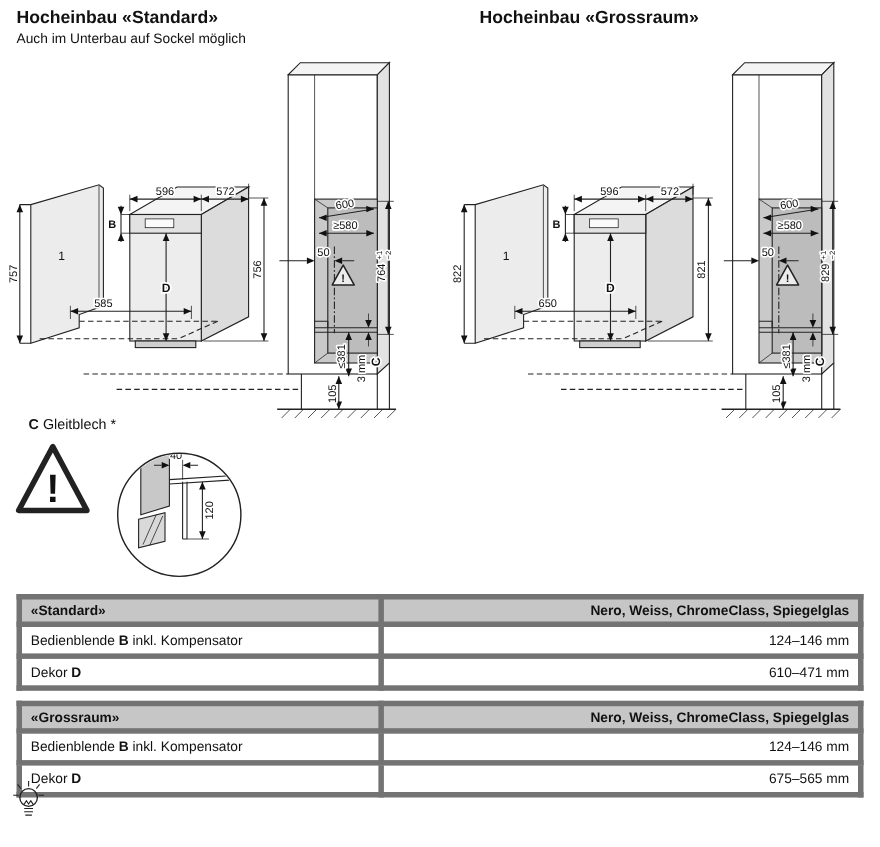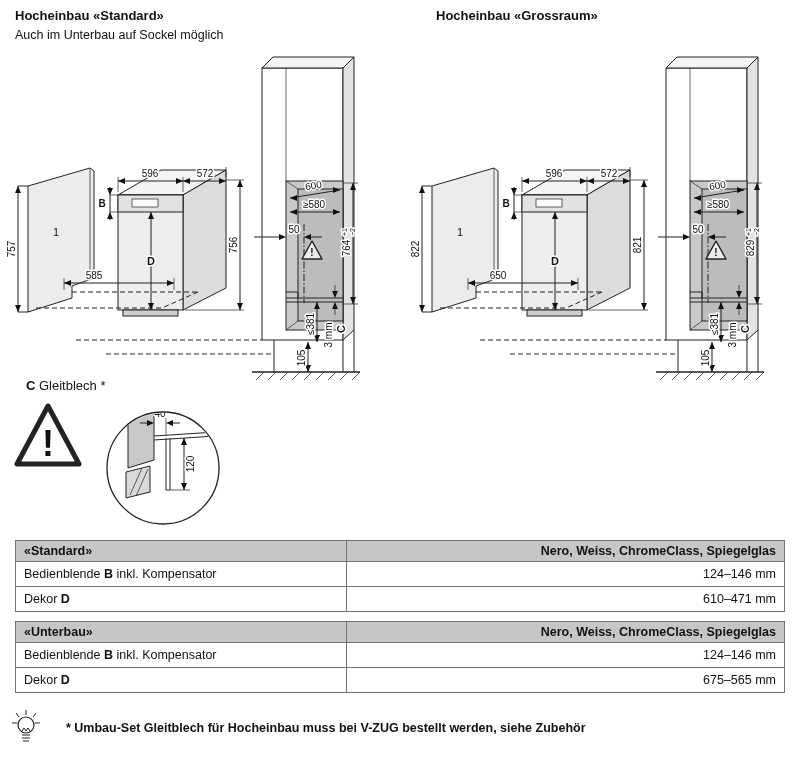--- a/index.html
+++ b/index.html
@@ -1,38 +1,38 @@
 <!DOCTYPE html>
 <html><head>
 <meta charset="utf-8">
 <style>
   html,body{margin:0;padding:0;background:#fff;}
   #page{position:relative;width:800px;height:770px;background:#fff;overflow:hidden;
         font-family:"Liberation Sans",sans-serif;color:#111;}
-  .ttl{position:absolute;font-size:13px;font-weight:bold;white-space:nowrap;}
+  .ttl{position:absolute;font-size:16px;font-weight:bold;white-space:nowrap;}
   .sub{position:absolute;font-size:12.5px;white-space:nowrap;}
   .dettitle{position:absolute;font-size:13px;white-space:nowrap;}
   svg.diagram{position:absolute;top:40px;}
   svg.detail{position:absolute;left:8px;top:396px;}
   svg line,svg polyline{stroke:#222;stroke-width:1;fill:none;}
   svg path{stroke:#222;stroke-width:1;fill:none;}
   svg polygon{stroke:#222;stroke-width:1;}
   svg rect{stroke:#222;stroke-width:1;}
   svg circle{fill:none;stroke:#222;stroke-width:1.2;}
   svg .arw{fill:#111;stroke:none;}
   svg text{font-family:"Liberation Sans",sans-serif;font-size:10px;fill:#111;stroke:none;font-weight:normal;}
   svg text.b{font-weight:bold;}
   svg text.halo{paint-order:stroke;stroke:#fff;stroke-width:3px;stroke-linejoin:round;}
   svg text.tol{font-size:7px;}
   svg .dsh{stroke-dasharray:5 3;}
   svg .ddot{stroke-dasharray:7 2 1.5 2;}
   svg .thin{stroke-width:0.7;}
   .tables{position:absolute;left:15px;top:540px;width:770px;}
   .tables table{width:100%;border-collapse:collapse;font-size:12.5px;color:#111;table-layout:fixed;}
-  .tables td{border:1px solid #737373;padding:5px 8px;}
+  .tables td{border:5px solid #737373;padding:5px 8px;}
   .tables tr.hd td{background:#c6c6c6;font-weight:bold;padding:3px 8px;}
   .tables td.c{text-align:right;}
   .tables table.t2{margin-top:9px;}
   .foot{position:absolute;left:8px;top:708px;display:flex;align-items:center;gap:22px;}
   .foot b{font-size:12.5px;font-weight:bold;}
 </style>
 </head>
 <body>
 
 <div id="page">
@@ -431,21 +431,21 @@
         </tr>
       </tbody>
     </table>
     <table class="t2">
       <colgroup>
           <col style="width:43%">
           <col>
         </colgroup>
       <tbody>
         <tr class="hd">
-          <td>«Unterbau»</td>
+          <td>«Grossraum»</td>
           <td class="c">Nero, Weiss, ChromeClass, Spiegelglas</td>
         </tr>
         <tr>
           <td><span>Bedienblende </span><b>B</b><span> inkl. Kompensator</span></td>
           <td class="c">124–146 mm</td>
         </tr>
         <tr>
           <td><span>Dekor </span><b>D</b><span></span></td>
           <td class="c">675–565 mm</td>
         </tr>
@@ -459,16 +459,15 @@
       <line x1="8" y1="5" x2="11" y2="9"></line>
       <line x1="28" y1="5" x2="25" y2="9"></line>
       <line x1="4" y1="15" x2="9" y2="15"></line>
       <line x1="32" y1="15" x2="27" y2="15"></line>
       <circle cx="18" cy="17" r="8"></circle>
       <path d="M14,23 L16,20 L18,23 L20,20 L22,23"></path>
       <line x1="14" y1="27" x2="22" y2="27"></line>
       <line x1="14" y1="30" x2="22" y2="30"></line>
       <line x1="15" y1="33" x2="21" y2="33"></line>
     </svg>
-    <b>* Umbau-Set Gleitblech für Hocheinbau muss bei V-ZUG bestellt werden, siehe Zubehör</b>
   </div>
 
 </div>
 
 </body></html>

